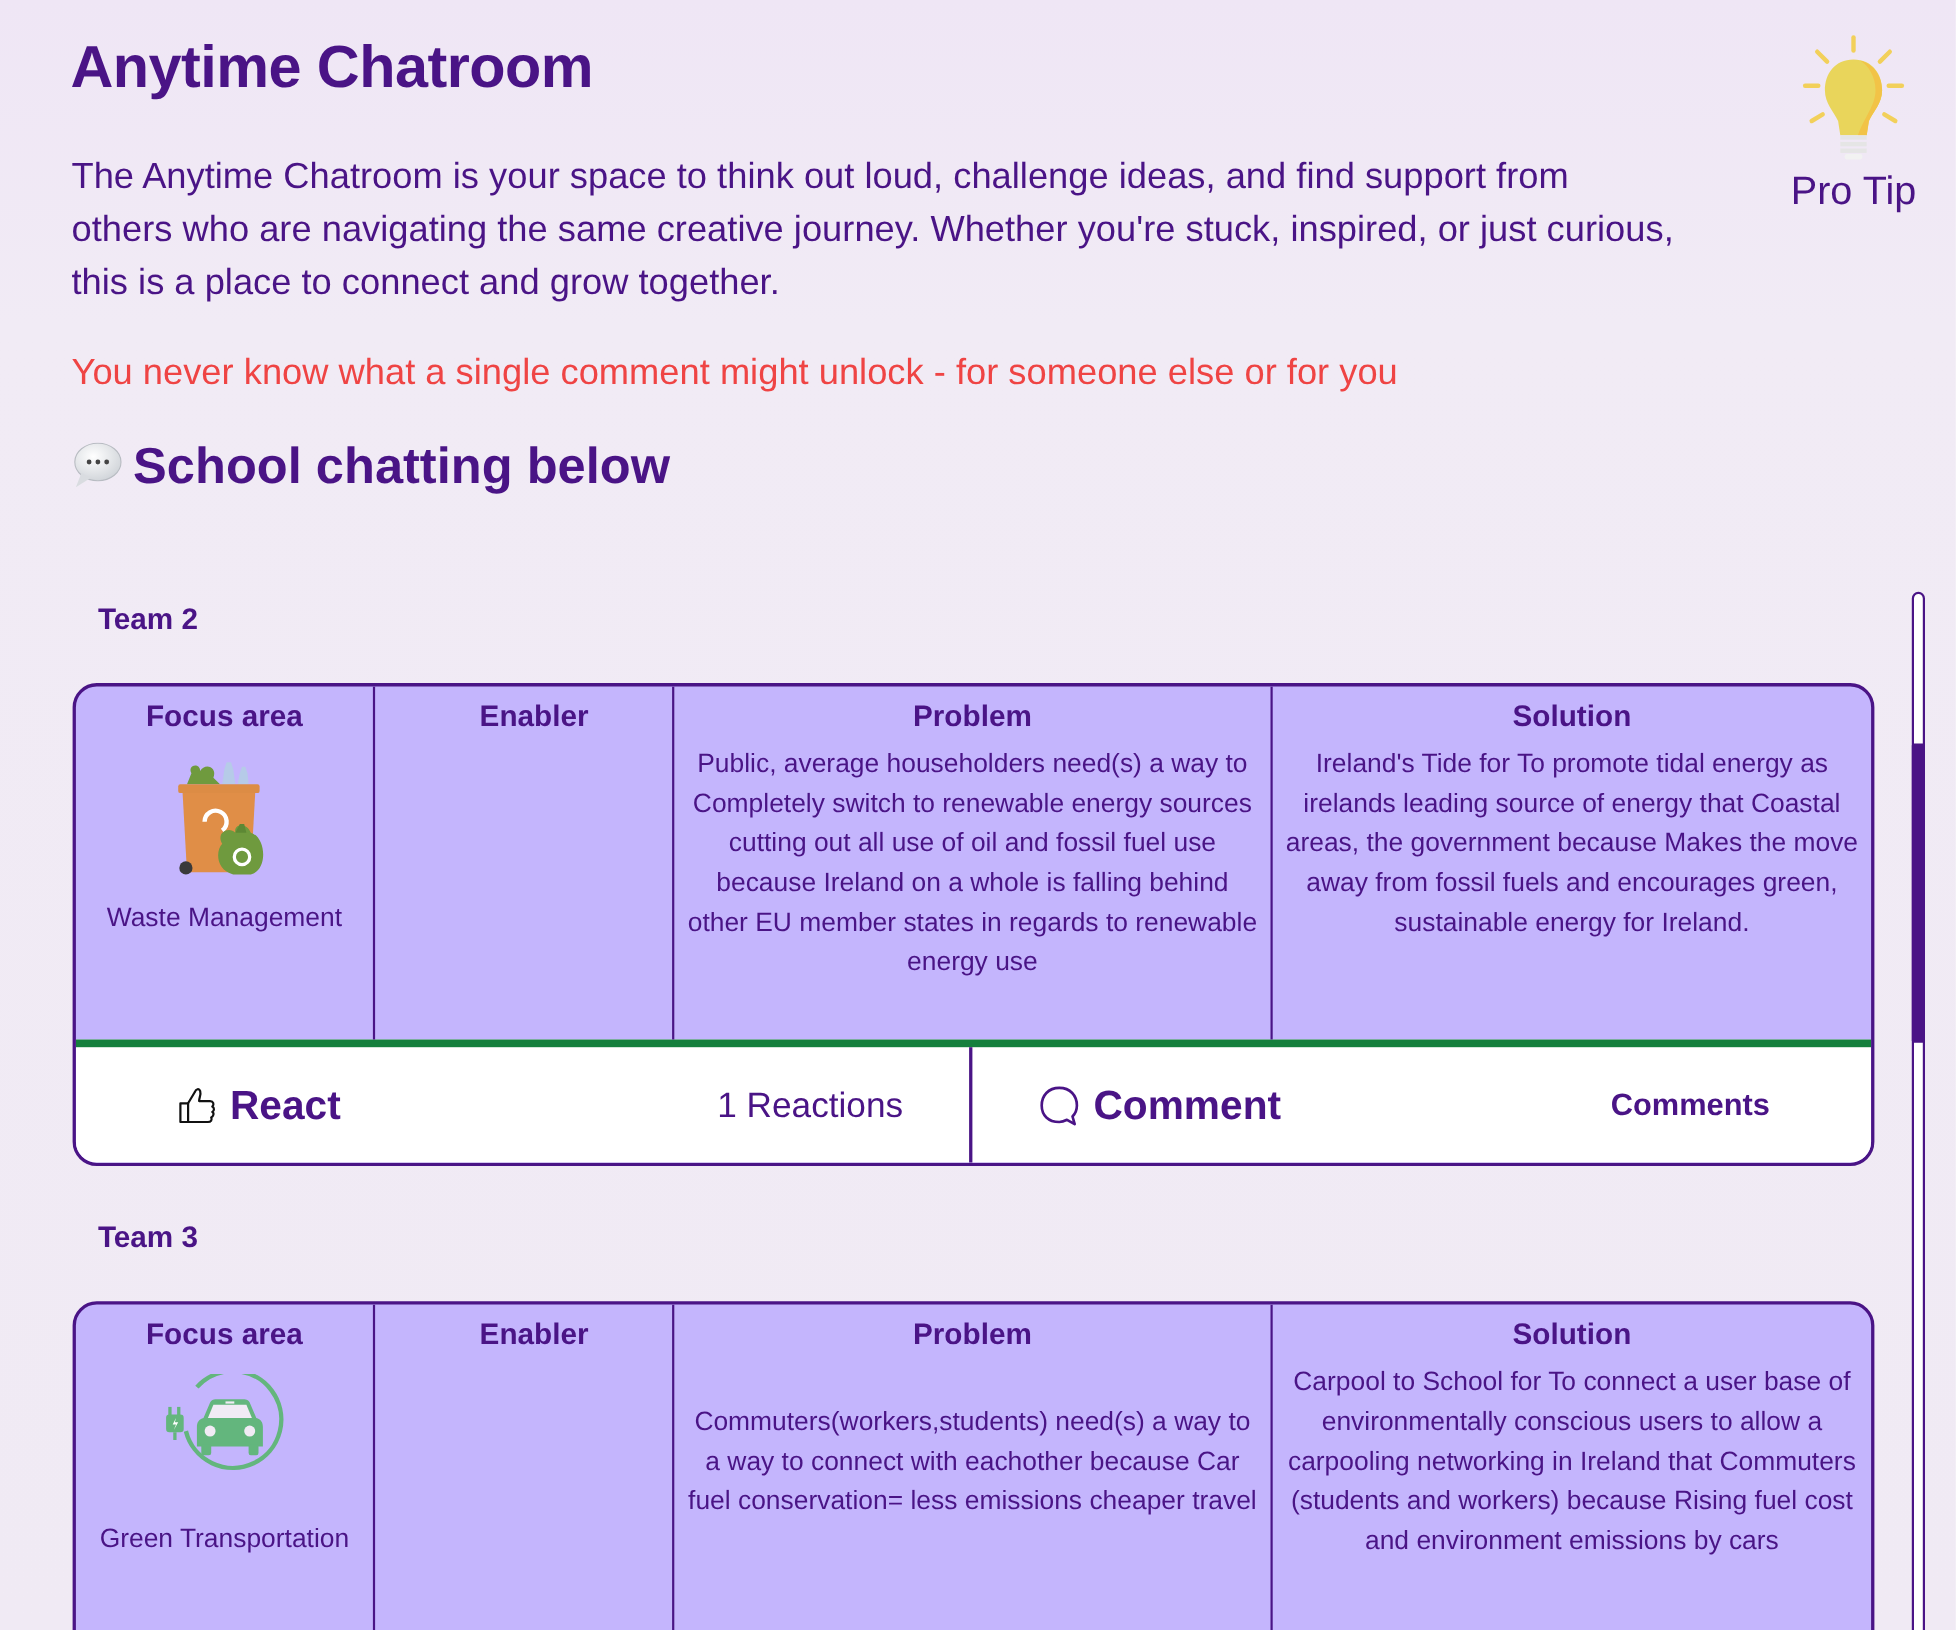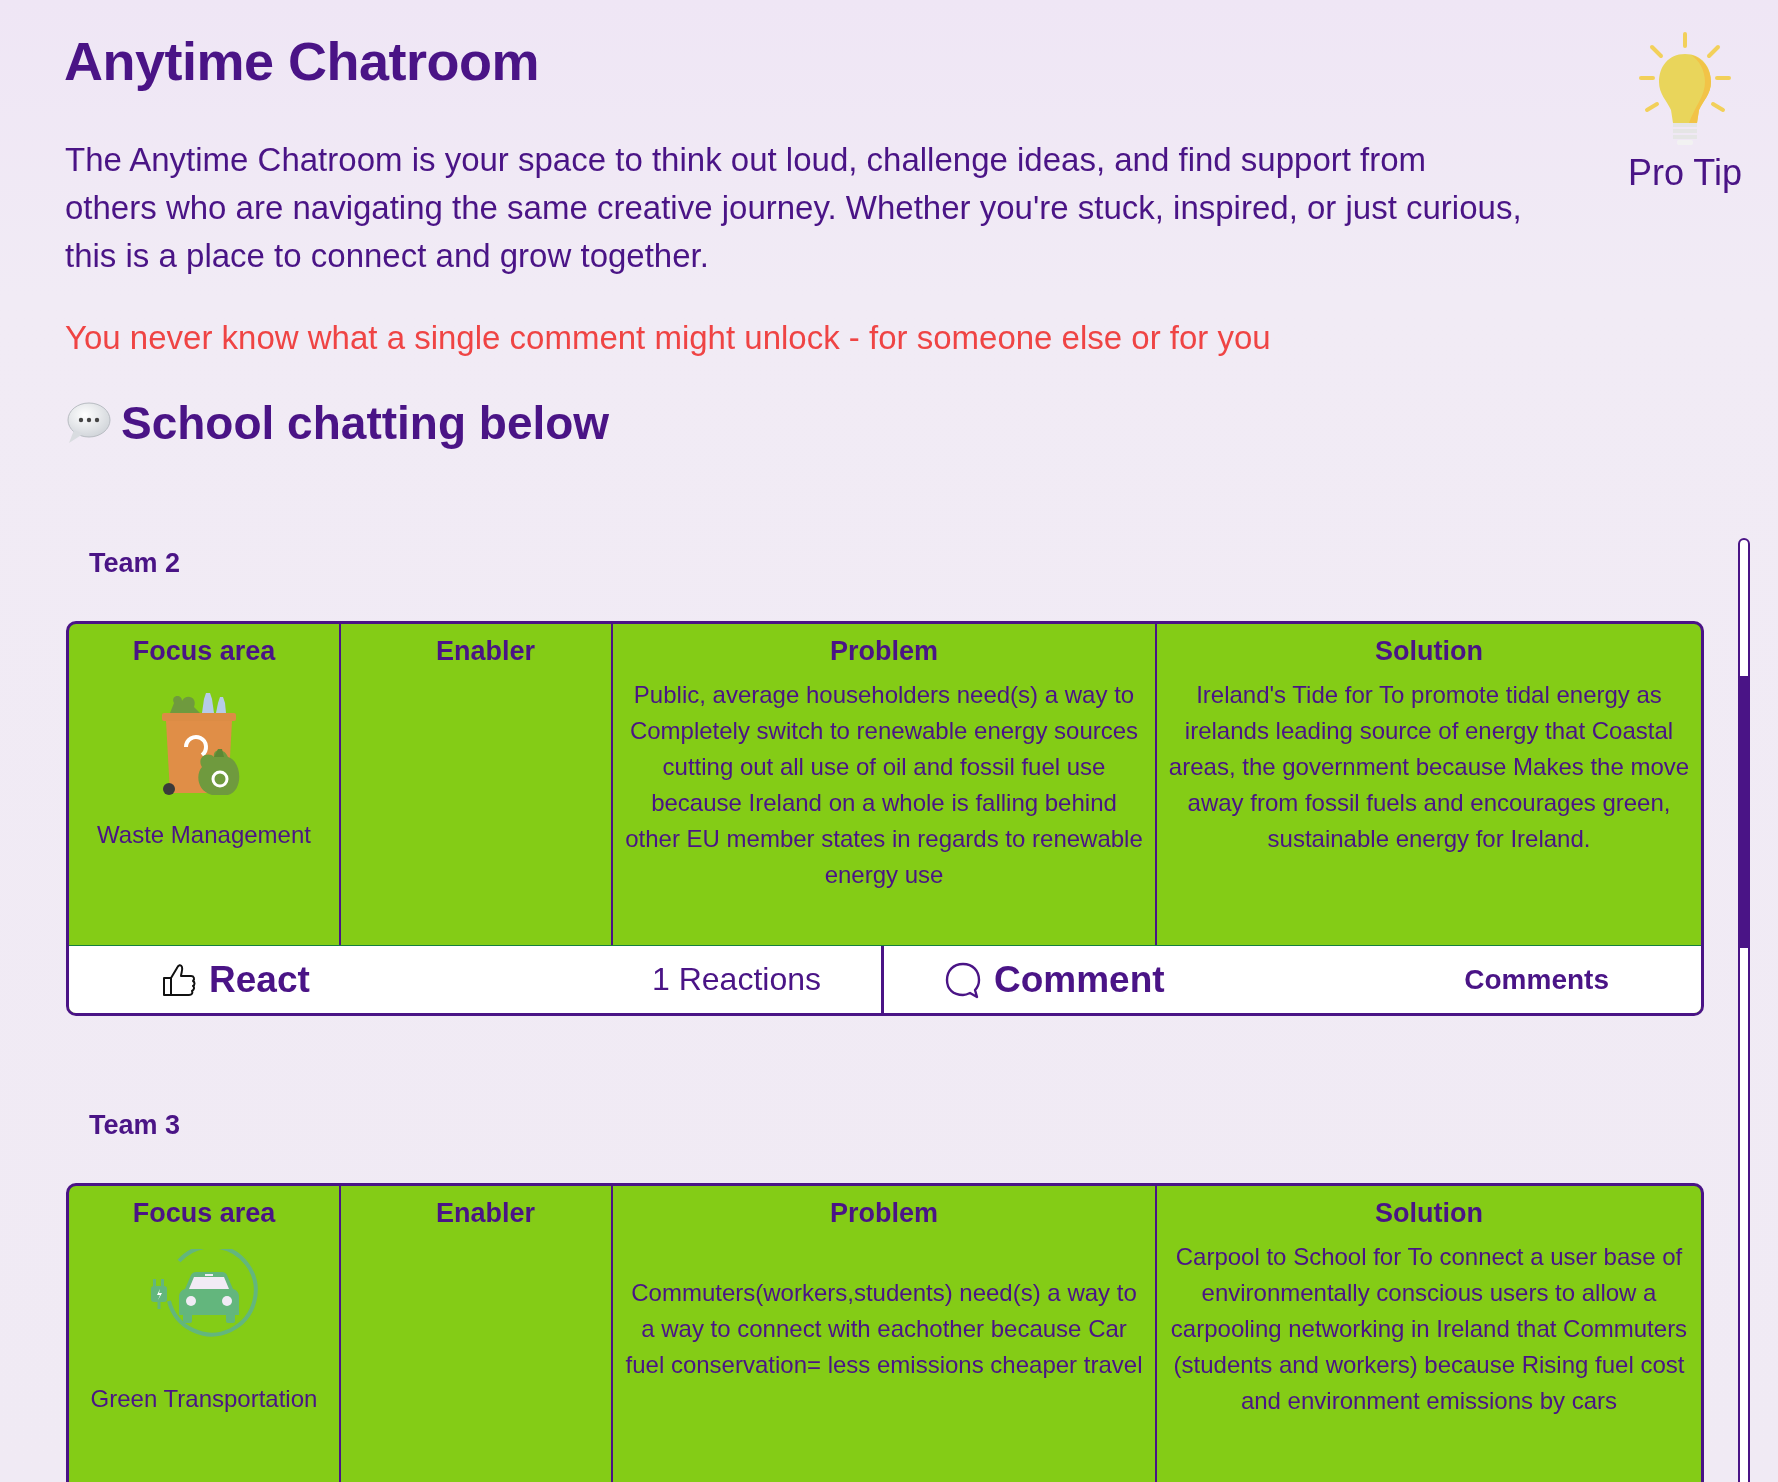--- a/index.html
+++ b/index.html
@@ -32,39 +32,39 @@
     position: absolute; left: 65px; top: 396px;
     display: flex; align-items: center; gap: 10px;
     font-size: 46px; font-weight: 700; color: #4a1486;
   }
   .team-label {
     position: absolute; left: 89px;
     font-size: 27px; font-weight: 700; color: #4a1486;
   }
   .card {
     position: absolute; left: 66px; width: 1638px;
-    border: 3px solid #4a1486; border-radius: 10px;
-    background: #84cc16; overflow: hidden;
+    border: 3px solid #4a1486; border-radius: 22px;
+    background: #c4b5fd; overflow: hidden;
   }
   .card-top { display: flex; height: 321px; }
   .col {
     text-align: center; padding: 12px 10px 0 10px;
     border-right: 2px solid #4a1486;
   }
   .col:last-child { border-right: none; }
   .col-focus { width: 272px; }
   .col-enabler { width: 272px; padding-left: 29px; }
   .col-problem { width: 544px; }
   .col-solution { flex: 1; }
   .col-head { font-size: 27px; font-weight: 700; color: #4a1486; margin-bottom: 10px; }
   .col-body { font-size: 24px; line-height: 36px; color: #4a1486; }
   .focus-icon { margin: 24px auto 14px; display: block; }
   .focus-label { font-size: 24px; line-height: 36px; color: #4a1486; text-align: center; }
   .card-foot {
-    display: flex; height: 68px; border-top: 1px solid #15803d; background: #ffffff;
+    display: flex; height: 112px; border-top: 7px solid #15803d; background: #ffffff;
   }
   .foot-half { display: flex; align-items: center; position: relative; }
   .foot-react { width: 815px; border-right: 3px solid #4a1486; }
   .foot-comment { flex: 1; }
   .action-btn {
     display: flex; align-items: center; gap: 12px; cursor: pointer;
     font-size: 37px; font-weight: 600; color: #4a1486;
   }
   .react-btn { margin-left: 92px; }
   .comment-btn { margin-left: 60px; }

